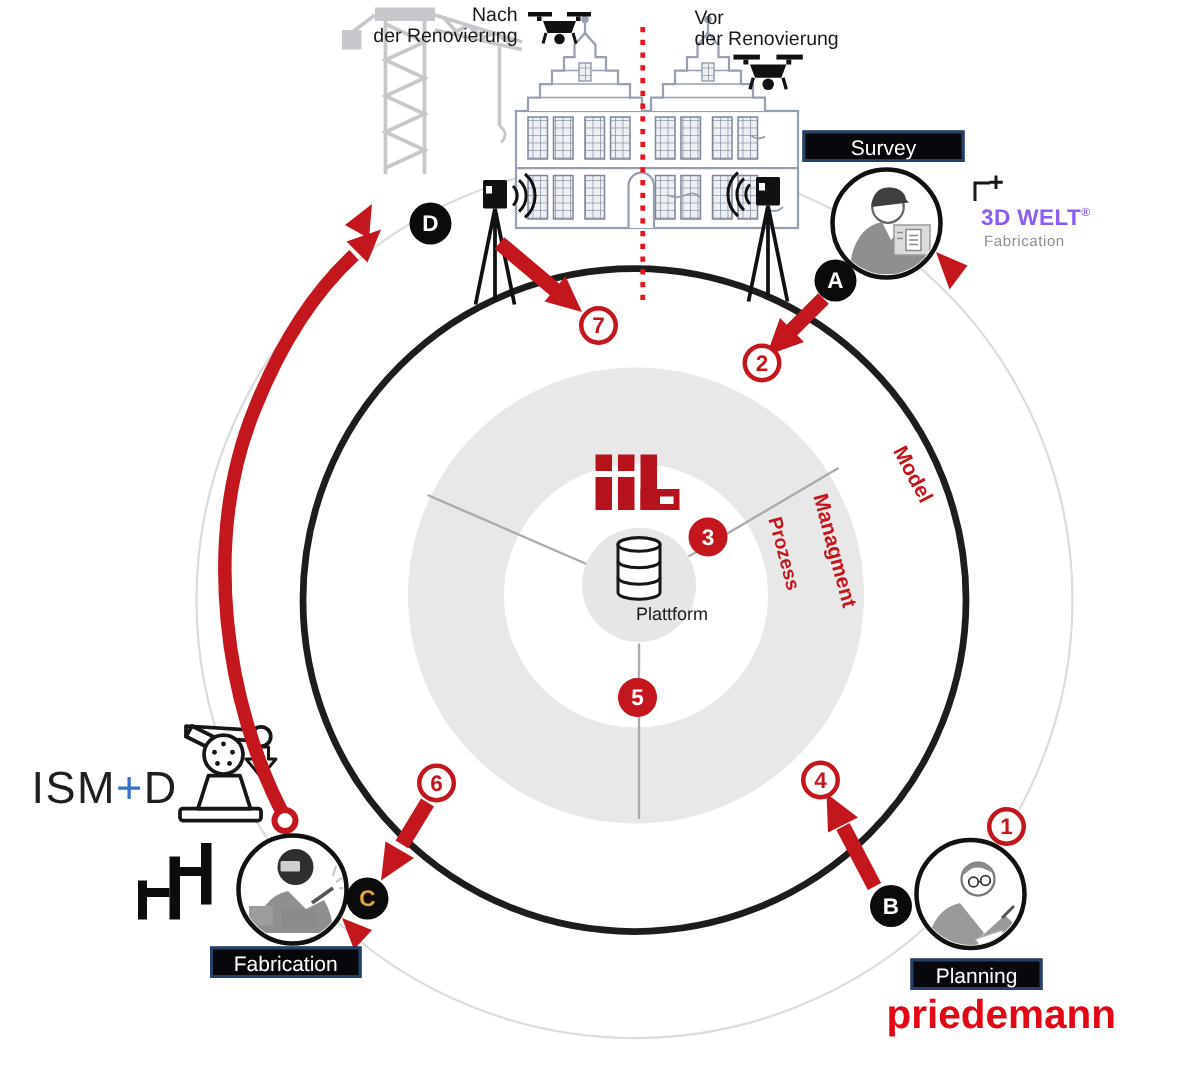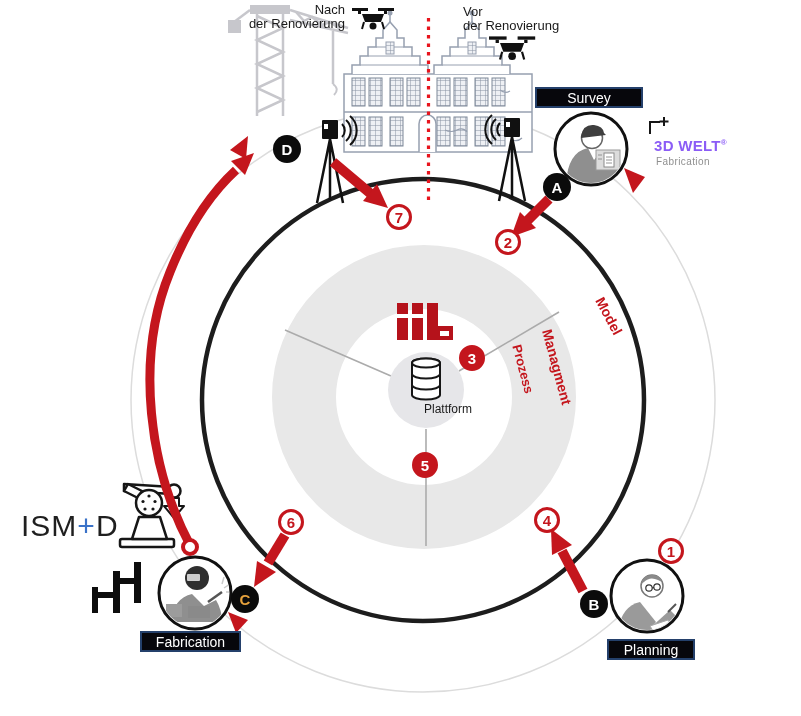--- a/index.html
+++ b/index.html
@@ -304,17 +304,18 @@
   <div class="ringlabel" style="left:609px;top:316px;transform:translate(-50%,-50%) rotate(62deg);">Model</div>
   <div class="ringlabel" style="left:557px;top:367px;transform:translate(-50%,-50%) rotate(75deg);">Managment</div>
   <div class="ringlabel" style="left:523px;top:369px;font-size:13px;transform:translate(-50%,-50%) rotate(75deg);">Prozess</div>
 
   <div class="platform-label" style="left:426px;top:402px;transform:translateX(-50%);">Plattform</div>
 
   <div class="brand-3dwelt" style="left:654px;top:137px;">
     <span>3D WELT</span><sup>®</sup>
   </div>
   <div class="sub-3dwelt" style="left:656px;top:156px;">Fabrication</div>
+  <div class="brand-priedemann" style="left:591px;top:661px;">priedemann</div>
   <div class="brand-ismd" style="left:21px;top:509px;">
     <span>ISM</span><span class="plus">+</span><span>D</span>
   </div>
 
 </div>
 
 </body></html>

